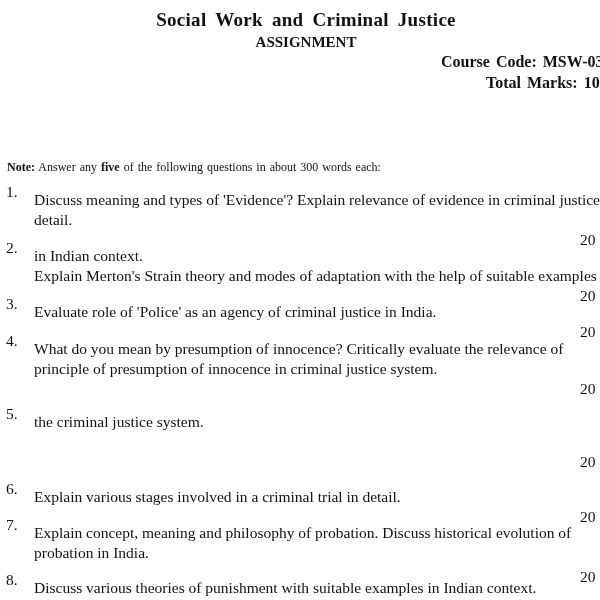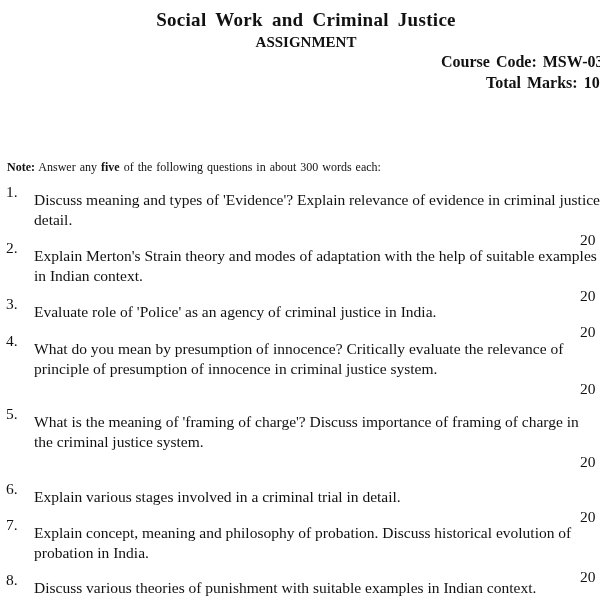--- a/index.html
+++ b/index.html
@@ -111,22 +111,22 @@
     <div class="text">
       <span>Discuss meaning and types of 'Evidence'? Explain relevance of evidence in criminal justice</span>
       <span>detail.</span>
     </div>
     <span class="marks" style="top:20px;">20</span>
   </div>
 
   <div class="q" style="top:238px;">
     <span class="num">2.</span>
     <div class="text">
+      <span>in Indian context.</span>
       <span>Explain Merton's Strain theory and modes of adaptation with the help of suitable examples</span>
-      <span>in Indian context.</span>
     </div>
     <span class="marks" style="top:20px;">20</span>
   </div>
 
   <div class="q" style="top:294px;">
     <span class="num">3.</span>
     <div class="text">
       <span>Evaluate role of 'Police' as an agency of criminal justice in India.</span>
     </div>
     <span class="marks" style="top:0px;">20</span>
@@ -137,21 +137,20 @@
     <div class="text">
       <span>What do you mean by presumption of innocence? Critically evaluate the relevance of</span>
       <span>principle of presumption of innocence in criminal justice system.</span>
     </div>
     <span class="marks" style="top:20px;">20</span>
   </div>
 
   <div class="q" style="top:404px;">
     <span class="num">5.</span>
     <div class="text">
-      <span>What is the meaning of 'framing of charge'? Discuss importance of framing of charge in</span>
       <span>the criminal justice system.</span>
     </div>
     <span class="marks" style="top:20px;">20</span>
   </div>
 
   <div class="q" style="top:479px;">
     <span class="num">6.</span>
     <div class="text">
       <span>Explain various stages involved in a criminal trial in detail.</span>
     </div>

